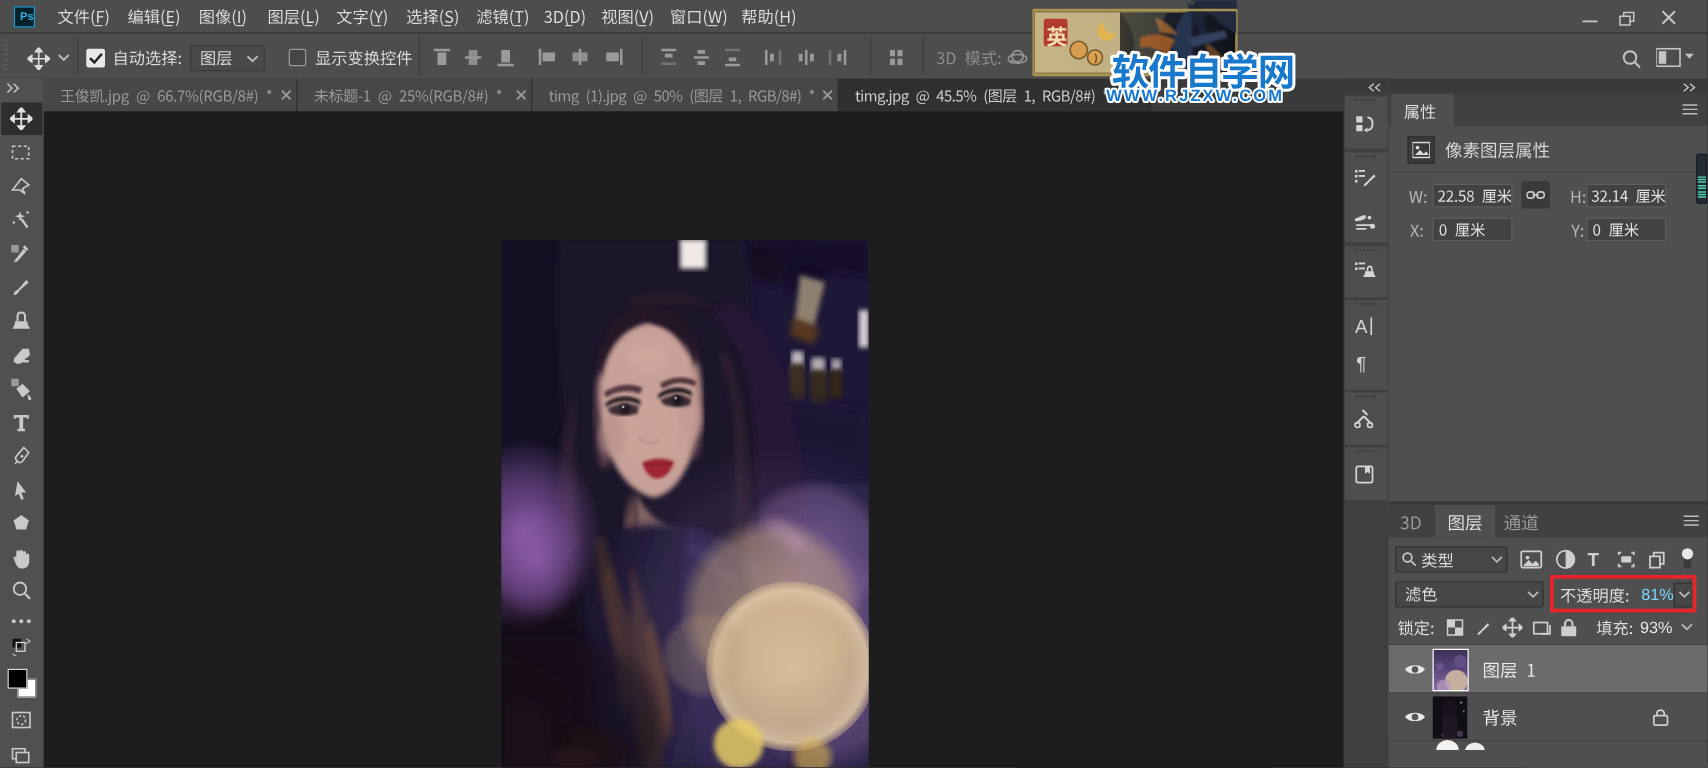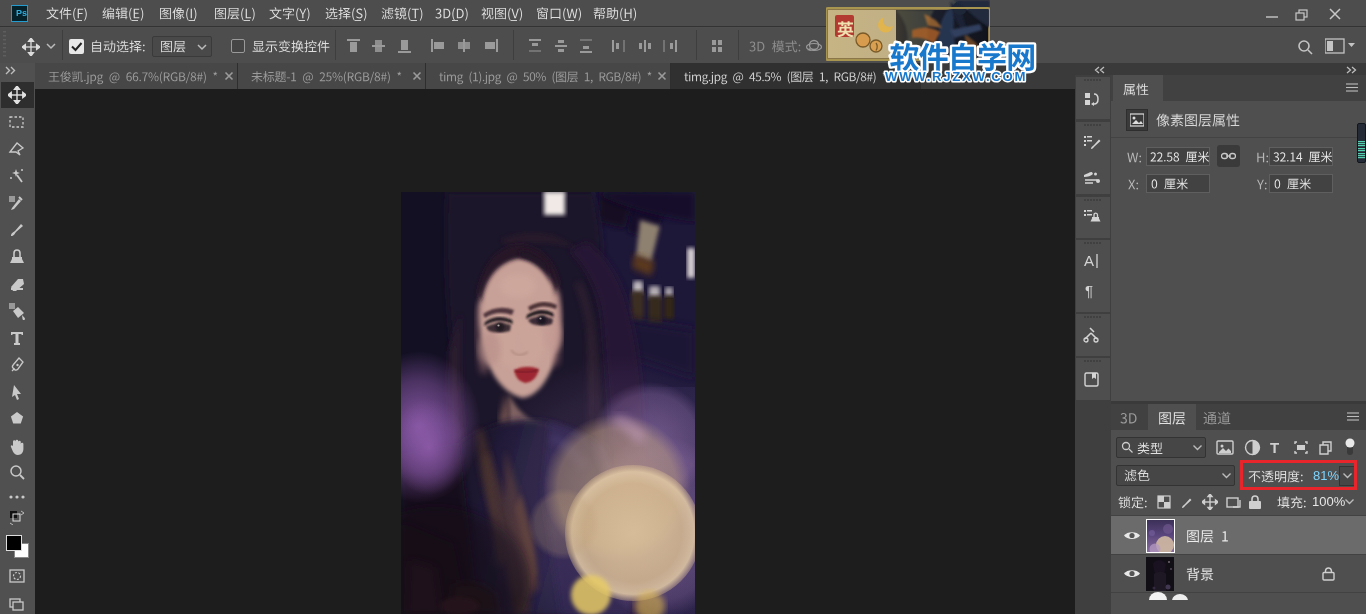--- a/index.html
+++ b/index.html
@@ -1014,21 +1014,21 @@
     <rect x="1" y="7" width="12" height="8" rx="1" fill="#cfcfcf"></rect>
     <path d="M4 7V5a3 3 0 016 0v2" fill="none" stroke="#cfcfcf" stroke-width="1.6"></path>
   </svg>
 <svg style="position:absolute;left:1277.0px;top:492.7px;overflow:visible" width="29.6" height="18.8">
     <g transform="matrix(0.01300,0,0,-0.01300,0.00,14.30)" fill="#e0e0e0">
       <use href="#q89" x="0"></use>
       <use href="#q90" x="1000"></use>
       <use href="#q33" x="2000"></use>
     </g>
   </svg>
-<div style="left:1312px;top:494px;position:absolute;width:40px;height:16px;color:#e6e6e6;font-size:13px;font-family:'Liberation Sans'">100%</div>
+<div style="left:1312px;top:494px;position:absolute;width:40px;height:16px;color:#e6e6e6;font-size:13px;font-family:'Liberation Sans'">93%</div>
 <svg style="position:absolute;left:1344px;top:498px" width="11" height="8">
     <path d="M1.5 1.5l4 4 4-4" stroke="#bbb" stroke-width="1.4" fill="none"></path>
   </svg>
 <div style="left:1111px;top:515px;width:255px;height:1px;background:#424242"></div>
 <div style="left:1111px;top:516px;width:255px;height:38px;background:#6b6b6b"></div>
 <div style="left:1111px;top:554px;width:255px;height:1px;background:#424242"></div>
 <div style="left:1111px;top:555px;width:255px;height:37px;background:#4f4f4f"></div>
 <div style="left:1111px;top:592px;width:255px;height:1px;background:#424242"></div>
 <svg style="position:absolute;left:1123px;top:529px" width="18" height="13">
     <path d="M1 6.5C4 2 14 2 17 6.5 14 11 4 11 1 6.5z" fill="#e8e8e8"></path>

